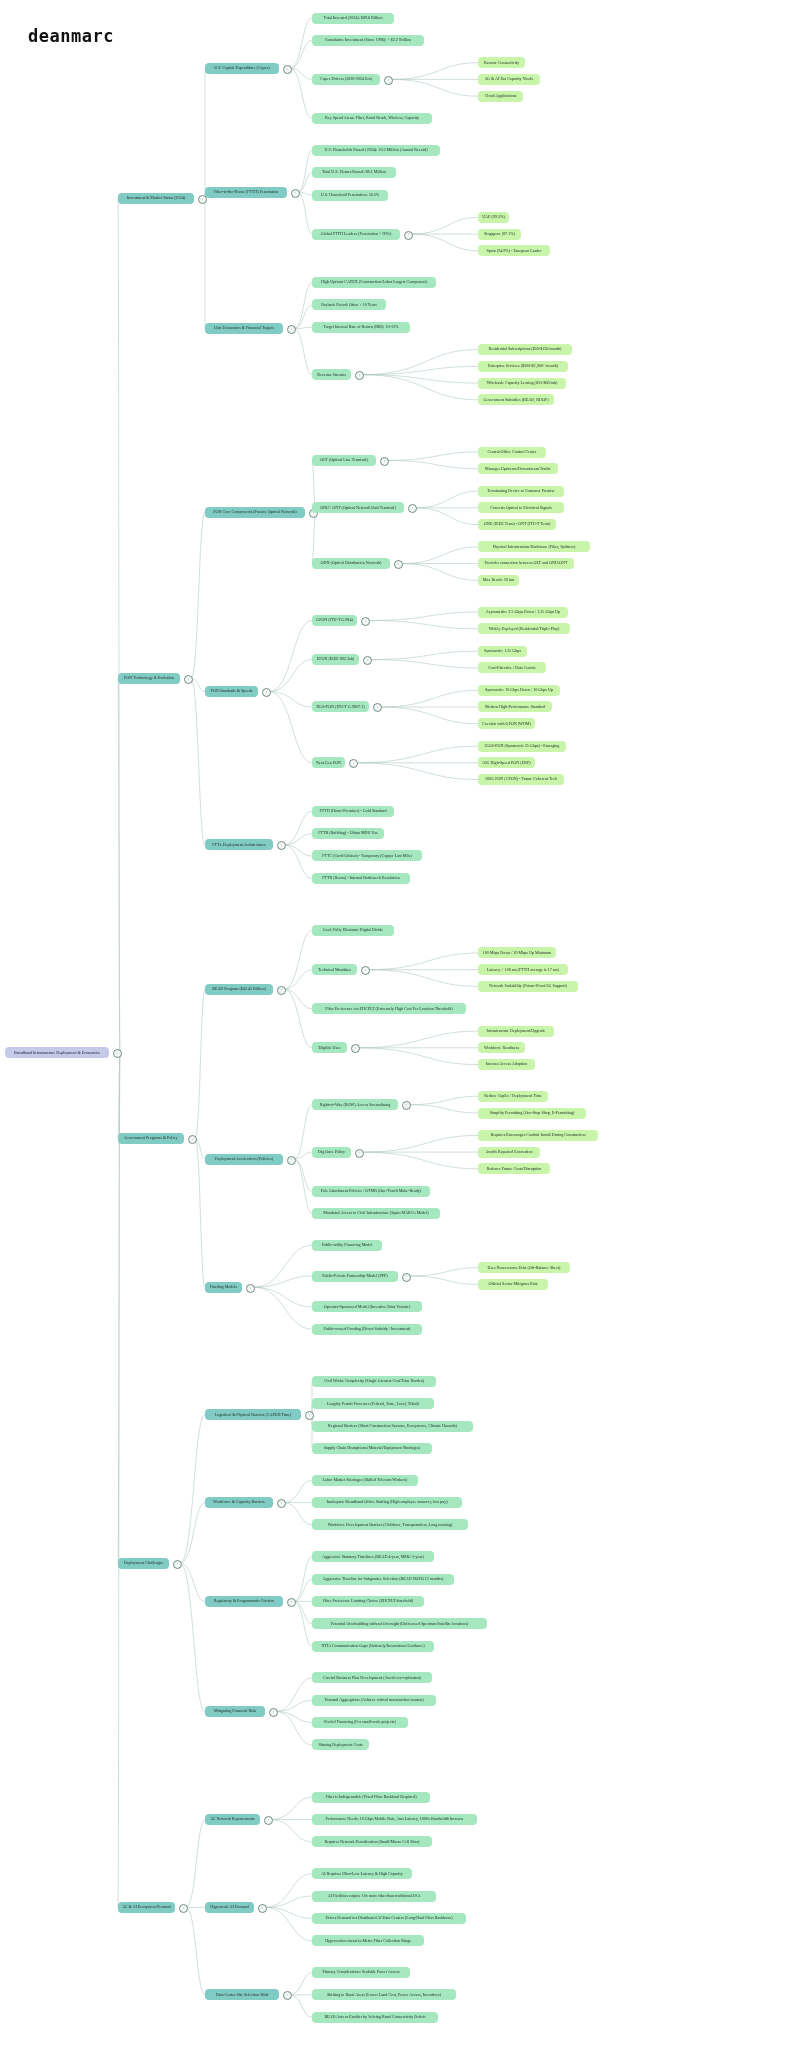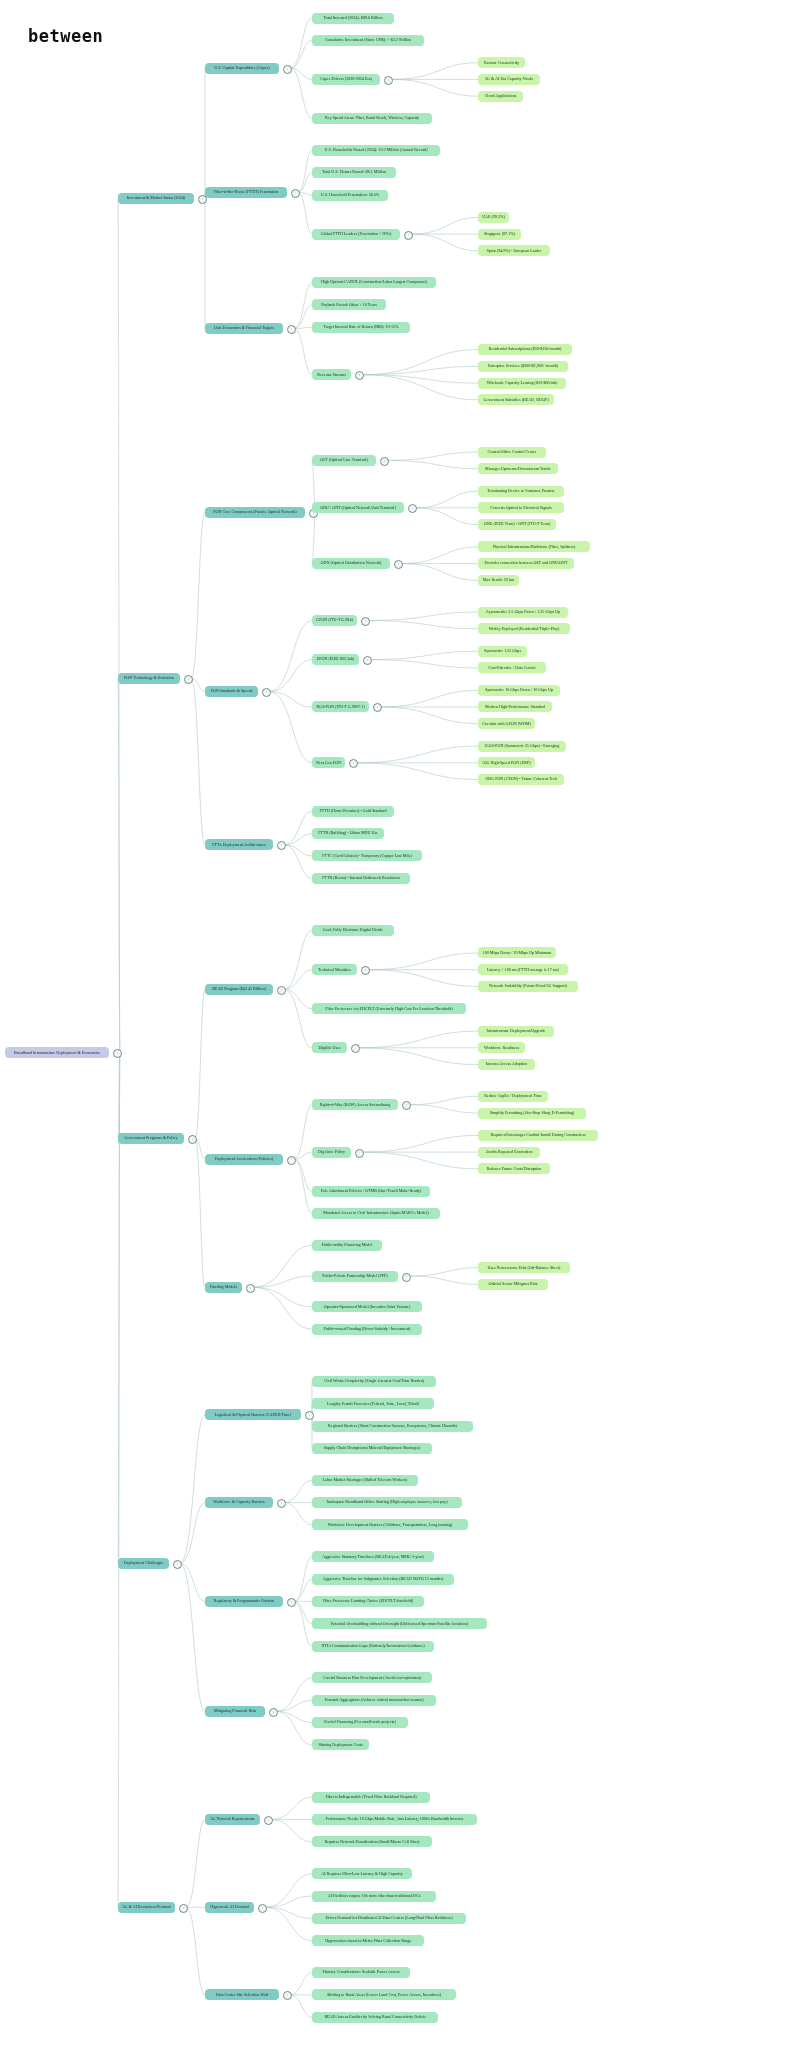--- a/index.html
+++ b/index.html
@@ -37,21 +37,21 @@
     font-family:"DejaVu Sans",sans-serif;
   }
 </style>
 </head>
 <body>
 
 <svg id="mapsvg" viewBox="0 0 788 2048" preserveAspectRatio="none">
     <path d="M120.0,1052.9 C118.9,1052.9 118.9,198.5 118.0,198.5 M205.0,198.5 C205.0,198.5 205.0,68.3 205.0,68.3 M290.0,68.3 C302.1,68.3 302.1,18.0 312.0,18.0 M290.0,68.3 C302.1,68.3 302.1,40.4 312.0,40.4 M290.0,68.3 C302.1,68.3 302.1,79.4 312.0,79.4 M391.0,79.4 C438.9,79.4 438.9,62.7 478.0,62.7 M391.0,79.4 C438.9,79.4 438.9,79.4 478.0,79.4 M391.0,79.4 C438.9,79.4 438.9,96.2 478.0,96.2 M290.0,68.3 C302.1,68.3 302.1,118.5 312.0,118.5 M205.0,198.5 C205.0,198.5 205.0,192.2 205.0,192.2 M298.0,192.2 C305.7,192.2 305.7,150.3 312.0,150.3 M298.0,192.2 C305.7,192.2 305.7,172.6 312.0,172.6 M298.0,192.2 C305.7,192.2 305.7,195.0 312.0,195.0 M298.0,192.2 C305.7,192.2 305.7,234.1 312.0,234.1 M411.0,234.1 C447.9,234.1 447.9,217.4 478.0,217.4 M411.0,234.1 C447.9,234.1 447.9,234.1 478.0,234.1 M411.0,234.1 C447.9,234.1 447.9,250.8 478.0,250.8 M205.0,198.5 C205.0,198.5 205.0,328.6 205.0,328.6 M294.0,328.6 C303.9,328.6 303.9,282.6 312.0,282.6 M294.0,328.6 C303.9,328.6 303.9,304.9 312.0,304.9 M294.0,328.6 C303.9,328.6 303.9,327.3 312.0,327.3 M294.0,328.6 C303.9,328.6 303.9,374.7 312.0,374.7 M362.0,374.7 C425.8,374.7 425.8,349.6 478.0,349.6 M362.0,374.7 C425.8,374.7 425.8,366.4 478.0,366.4 M362.0,374.7 C425.8,374.7 425.8,383.1 478.0,383.1 M362.0,374.7 C425.8,374.7 425.8,399.8 478.0,399.8 M120.0,1052.9 C118.9,1052.9 118.9,678.4 118.0,678.4 M191.0,678.4 C198.7,678.4 198.7,512.0 205.0,512.0 M316.0,512.0 C313.8,512.0 313.8,460.4 312.0,460.4 M387.0,460.4 C437.1,460.4 437.1,452.0 478.0,452.0 M387.0,460.4 C437.1,460.4 437.1,468.8 478.0,468.8 M316.0,512.0 C313.8,512.0 313.8,507.8 312.0,507.8 M415.0,507.8 C449.6,507.8 449.6,491.1 478.0,491.1 M415.0,507.8 C449.6,507.8 449.6,507.8 478.0,507.8 M415.0,507.8 C449.6,507.8 449.6,524.6 478.0,524.6 M316.0,512.0 C313.8,512.0 313.8,563.6 312.0,563.6 M401.0,563.6 C443.4,563.6 443.4,546.9 478.0,546.9 M401.0,563.6 C443.4,563.6 443.4,563.6 478.0,563.6 M401.0,563.6 C443.4,563.6 443.4,580.4 478.0,580.4 M191.0,678.4 C198.7,678.4 198.7,691.6 205.0,691.6 M269.0,691.6 C292.6,691.6 292.6,620.5 312.0,620.5 M368.0,620.5 C428.5,620.5 428.5,612.1 478.0,612.1 M368.0,620.5 C428.5,620.5 428.5,628.8 478.0,628.8 M269.0,691.6 C292.6,691.6 292.6,659.6 312.0,659.6 M370.0,659.6 C429.4,659.6 429.4,651.2 478.0,651.2 M370.0,659.6 C429.4,659.6 429.4,667.9 478.0,667.9 M269.0,691.6 C292.6,691.6 292.6,707.0 312.0,707.0 M380.0,707.0 C433.9,707.0 433.9,690.3 478.0,690.3 M380.0,707.0 C433.9,707.0 433.9,707.0 478.0,707.0 M380.0,707.0 C433.9,707.0 433.9,723.7 478.0,723.7 M269.0,691.6 C292.6,691.6 292.6,762.8 312.0,762.8 M356.0,762.8 C423.1,762.8 423.1,746.1 478.0,746.1 M356.0,762.8 C423.1,762.8 423.1,762.8 478.0,762.8 M356.0,762.8 C423.1,762.8 423.1,779.5 478.0,779.5 M191.0,678.4 C198.7,678.4 198.7,844.8 205.0,844.8 M284.0,844.8 C299.4,844.8 299.4,811.3 312.0,811.3 M284.0,844.8 C299.4,844.8 299.4,833.6 312.0,833.6 M284.0,844.8 C299.4,844.8 299.4,856.0 312.0,856.0 M284.0,844.8 C299.4,844.8 299.4,878.4 312.0,878.4 M120.0,1052.9 C118.9,1052.9 118.9,1138.2 118.0,1138.2 M195.0,1138.2 C200.5,1138.2 200.5,989.2 205.0,989.2 M284.0,989.2 C299.4,989.2 299.4,930.6 312.0,930.6 M284.0,989.2 C299.4,989.2 299.4,969.7 312.0,969.7 M368.0,969.7 C428.5,969.7 428.5,953.0 478.0,953.0 M368.0,969.7 C428.5,969.7 428.5,969.7 478.0,969.7 M368.0,969.7 C428.5,969.7 428.5,986.4 478.0,986.4 M284.0,989.2 C299.4,989.2 299.4,1008.8 312.0,1008.8 M284.0,989.2 C299.4,989.2 299.4,1047.8 312.0,1047.8 M358.0,1047.8 C424.0,1047.8 424.0,1031.1 478.0,1031.1 M358.0,1047.8 C424.0,1047.8 424.0,1047.8 478.0,1047.8 M358.0,1047.8 C424.0,1047.8 424.0,1064.6 478.0,1064.6 M195.0,1138.2 C200.5,1138.2 200.5,1159.1 205.0,1159.1 M294.0,1159.1 C303.9,1159.1 303.9,1104.7 312.0,1104.7 M409.0,1104.7 C446.9,1104.7 446.9,1096.3 478.0,1096.3 M409.0,1104.7 C446.9,1104.7 446.9,1113.0 478.0,1113.0 M294.0,1159.1 C303.9,1159.1 303.9,1152.1 312.0,1152.1 M362.0,1152.1 C425.8,1152.1 425.8,1135.4 478.0,1135.4 M362.0,1152.1 C425.8,1152.1 425.8,1152.1 478.0,1152.1 M362.0,1152.1 C425.8,1152.1 425.8,1168.8 478.0,1168.8 M294.0,1159.1 C303.9,1159.1 303.9,1191.2 312.0,1191.2 M294.0,1159.1 C303.9,1159.1 303.9,1213.6 312.0,1213.6 M195.0,1138.2 C200.5,1138.2 200.5,1287.2 205.0,1287.2 M253.0,1287.2 C285.4,1287.2 285.4,1245.3 312.0,1245.3 M253.0,1287.2 C285.4,1287.2 285.4,1276.0 312.0,1276.0 M409.0,1276.0 C446.9,1276.0 446.9,1267.7 478.0,1267.7 M409.0,1276.0 C446.9,1276.0 446.9,1284.4 478.0,1284.4 M253.0,1287.2 C285.4,1287.2 285.4,1306.8 312.0,1306.8 M253.0,1287.2 C285.4,1287.2 285.4,1329.1 312.0,1329.1 M120.0,1052.9 C118.9,1052.9 118.9,1563.2 118.0,1563.2 M180.0,1563.2 C193.8,1563.2 193.8,1414.9 205.0,1414.9 M312.0,1414.9 C312.0,1414.9 312.0,1381.4 312.0,1381.4 M312.0,1414.9 C312.0,1414.9 312.0,1403.7 312.0,1403.7 M312.0,1414.9 C312.0,1414.9 312.0,1426.1 312.0,1426.1 M312.0,1414.9 C312.0,1414.9 312.0,1448.4 312.0,1448.4 M180.0,1563.2 C193.8,1563.2 193.8,1502.6 205.0,1502.6 M284.0,1502.6 C299.4,1502.6 299.4,1480.2 312.0,1480.2 M284.0,1502.6 C299.4,1502.6 299.4,1502.6 312.0,1502.6 M284.0,1502.6 C299.4,1502.6 299.4,1524.9 312.0,1524.9 M180.0,1563.2 C193.8,1563.2 193.8,1601.4 205.0,1601.4 M294.0,1601.4 C303.9,1601.4 303.9,1556.7 312.0,1556.7 M294.0,1601.4 C303.9,1601.4 303.9,1579.1 312.0,1579.1 M294.0,1601.4 C303.9,1601.4 303.9,1601.4 312.0,1601.4 M294.0,1601.4 C303.9,1601.4 303.9,1623.8 312.0,1623.8 M294.0,1601.4 C303.9,1601.4 303.9,1646.1 312.0,1646.1 M180.0,1563.2 C193.8,1563.2 193.8,1711.4 205.0,1711.4 M276.0,1711.4 C295.8,1711.4 295.8,1677.9 312.0,1677.9 M276.0,1711.4 C295.8,1711.4 295.8,1700.3 312.0,1700.3 M276.0,1711.4 C295.8,1711.4 295.8,1722.6 312.0,1722.6 M276.0,1711.4 C295.8,1711.4 295.8,1745.0 312.0,1745.0 M120.0,1052.9 C118.9,1052.9 118.9,1907.3 118.0,1907.3 M186.0,1907.3 C196.4,1907.3 196.4,1819.6 205.0,1819.6 M271.0,1819.6 C293.6,1819.6 293.6,1797.2 312.0,1797.2 M271.0,1819.6 C293.6,1819.6 293.6,1819.6 312.0,1819.6 M271.0,1819.6 C293.6,1819.6 293.6,1842.0 312.0,1842.0 M186.0,1907.3 C196.4,1907.3 196.4,1907.3 205.0,1907.3 M265.0,1907.3 C290.9,1907.3 290.9,1873.7 312.0,1873.7 M265.0,1907.3 C290.9,1907.3 290.9,1896.1 312.0,1896.1 M265.0,1907.3 C290.9,1907.3 290.9,1918.4 312.0,1918.4 M265.0,1907.3 C290.9,1907.3 290.9,1940.8 312.0,1940.8 M186.0,1907.3 C196.4,1907.3 196.4,1994.9 205.0,1994.9 M290.0,1994.9 C302.1,1994.9 302.1,1972.6 312.0,1972.6 M290.0,1994.9 C302.1,1994.9 302.1,1994.9 312.0,1994.9 M290.0,1994.9 C302.1,1994.9 302.1,2017.3 312.0,2017.3 " fill="none" stroke="#a8c4bd" stroke-width="0.55"></path>
   </svg>
 
-<div class="brand">between</div>
+<div class="brand">deanmarc</div>
 
 <div id="nodes">
     <div class="node lvl-root" style="left: 5px; top: 1047.35px; width: 104px;">Broadband Infrastructure Deployment &amp; Economics</div>
     <div class="toggle" style="left: 113px; top: 1049.35px;">‹</div>
     <div class="node lvl-1" style="left: 118px; top: 192.952px; width: 76px;">Investment &amp; Market Status (2024)</div>
     <div class="toggle" style="left: 198px; top: 194.952px;">‹</div>
     <div class="node lvl-2" style="left: 205px; top: 62.7589px; width: 74px;">U.S. Capital Expenditure (Capex)</div>
     <div class="toggle" style="left: 283px; top: 64.7589px;">‹</div>
     <div class="node lvl-3" style="left: 312px; top: 12.5px; width: 82px;">Total Invested (2024): $89.6 Billion</div>
     <div class="node lvl-3" style="left: 312px; top: 34.8605px; width: 112px;">Cumulative Investment (Since 1996): &gt; $2.2 Trillion</div>

